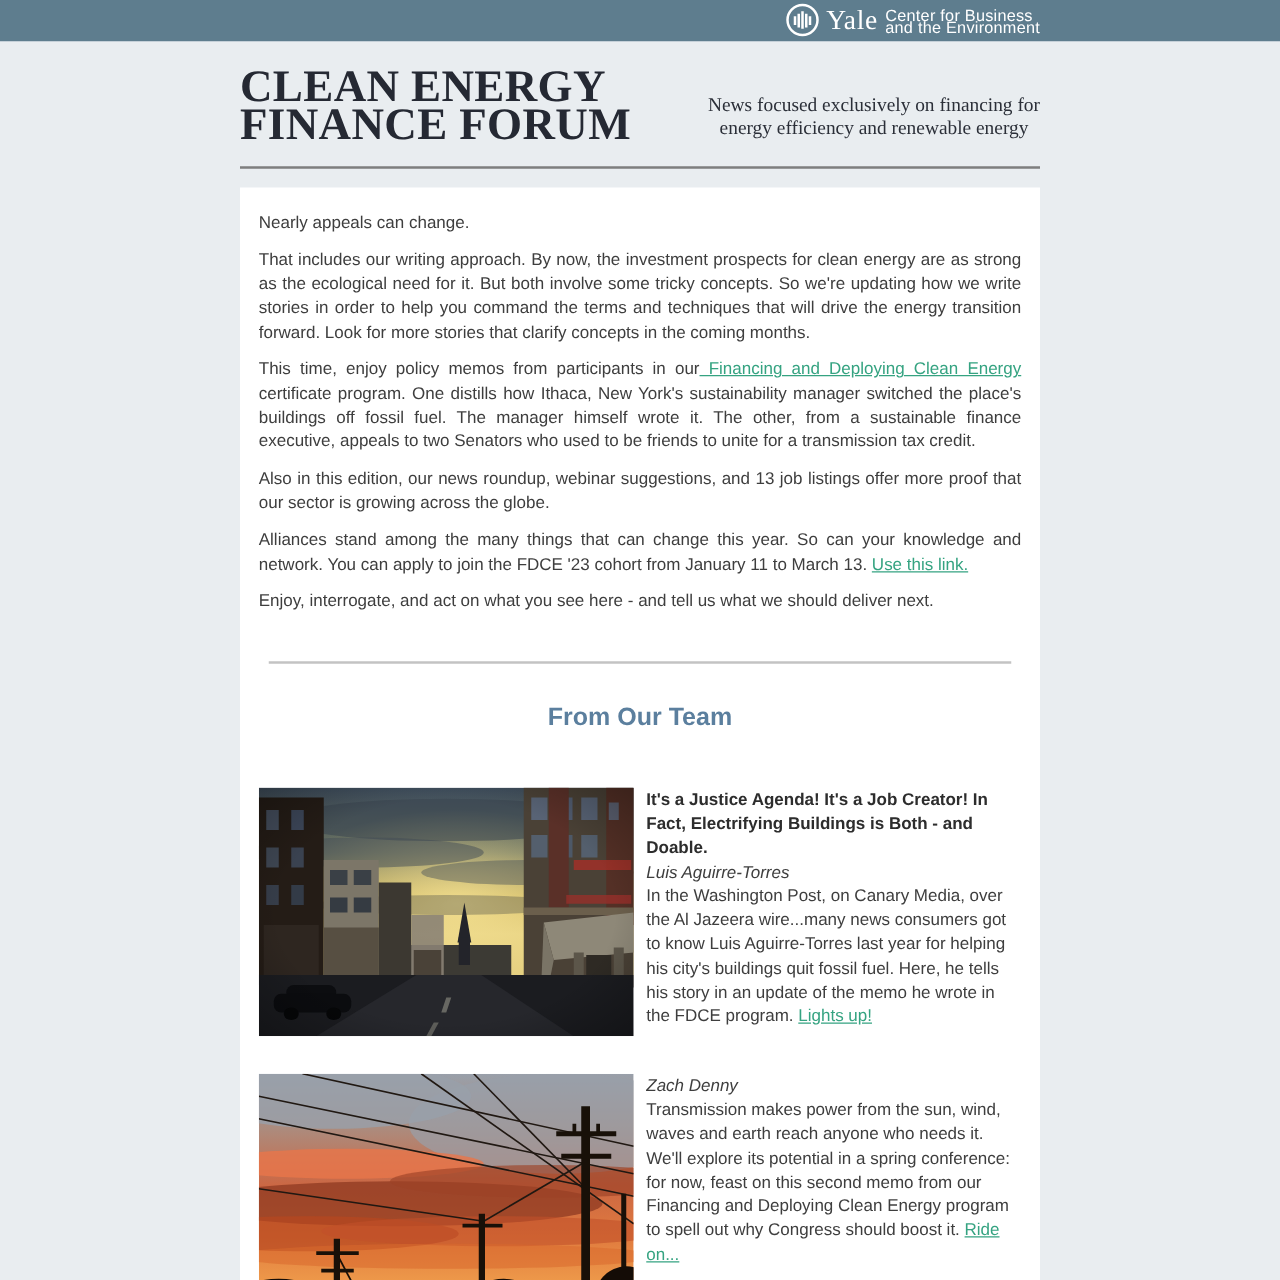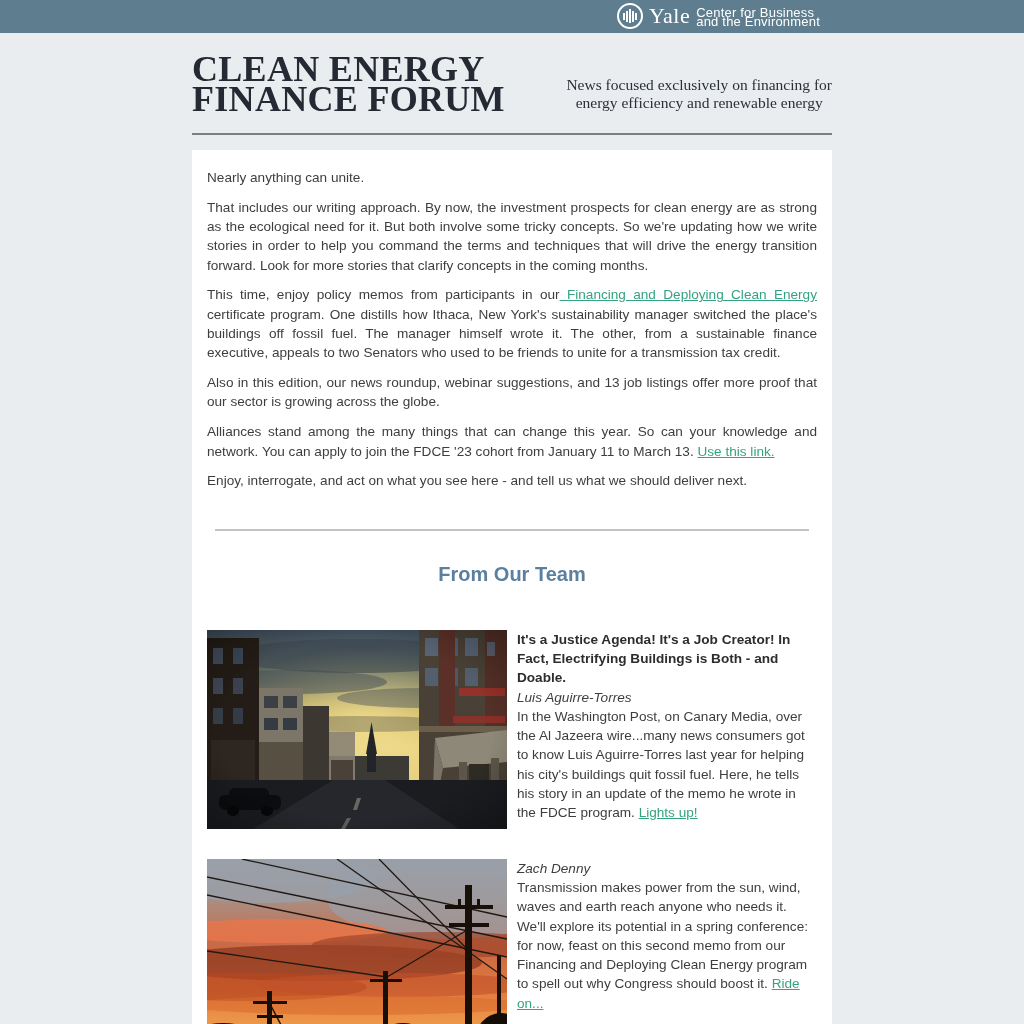--- a/index.html
+++ b/index.html
@@ -13,21 +13,21 @@
   }
   
   .topbar {
     height: 33px;
     background: #5e7d8e;
     position: relative;
   }
   .yale-logo {
     position: absolute;
     top: 3px;
-    right: 204px;
+    right: 192px;
     display: flex;
     align-items: center;
     gap: 6px;
     color: #ffffff;
     cursor: pointer;
   }
   .logo-circle {
     width: 26px;
     height: 26px;
     border: 2px solid #ffffff;
@@ -179,21 +179,21 @@
     <div class="tagline">
       <div>News focused exclusively on financing for</div>
       <div>energy efficiency and renewable energy</div>
     </div>
   </div>
   <hr class="header-rule">
 </div>
 
 <div class="card">
 
-  <p>Nearly anything can unite.</p>
+  <p>Nearly appeals can change.</p>
 
   <p>That includes our writing approach. By now, the investment prospects for clean energy are as strong as the ecological need for it. But both involve some tricky concepts. So we're updating how we write stories in order to help you command the terms and techniques that will drive the energy transition forward. Look for more stories that clarify concepts in the coming months.</p>
 
   <p><span>This time, enjoy policy memos from participants in our</span><a class="green-link"> Financing and Deploying Clean Energy</a><span> certificate program. One distills how Ithaca, New York's sustainability manager switched the place's buildings off fossil fuel. The manager himself wrote it. The other, from a sustainable finance executive, appeals to two Senators who used to be friends to unite for a transmission tax credit.</span></p>
 
   <p>Also in this edition, our news roundup, webinar suggestions, and 13 job listings offer more proof that our sector is growing across the globe.</p>
 
   <p><span>Alliances stand among the many things that can change this year. So can your knowledge and network. You can apply to join the FDCE '23 cohort from January 11 to March 13. </span><a class="green-link">Use this link.</a></p>
 
   <p>Enjoy, interrogate, and act on what you see here - and tell us what we should deliver next.</p>

